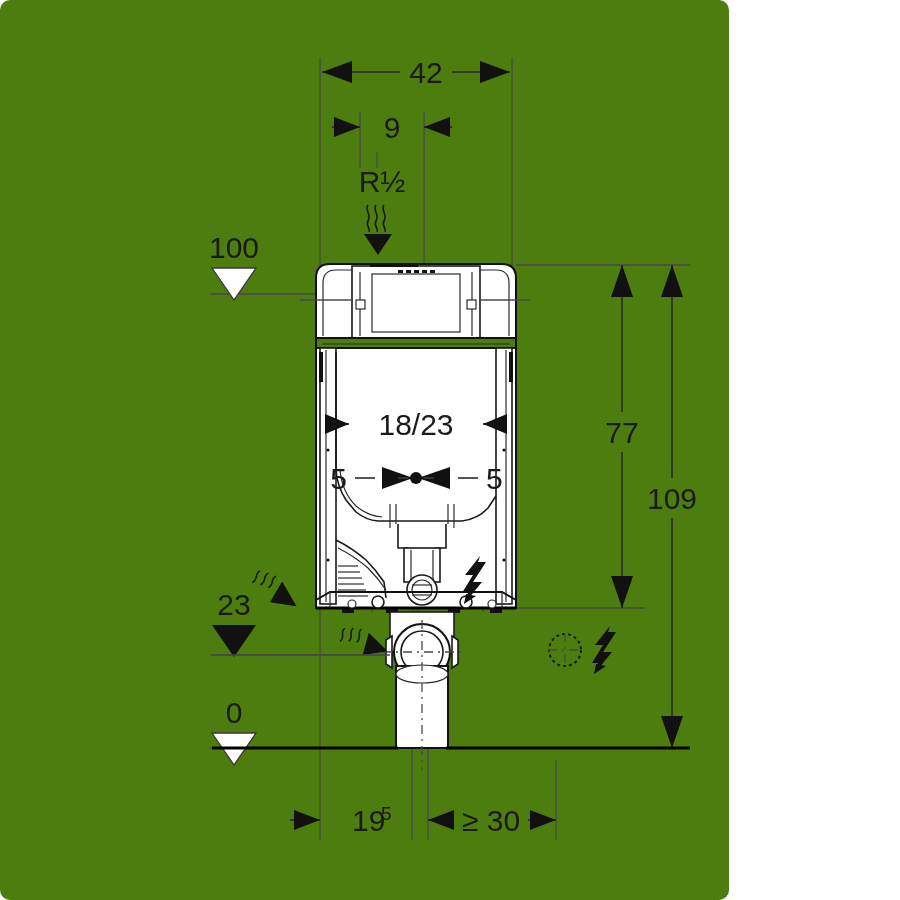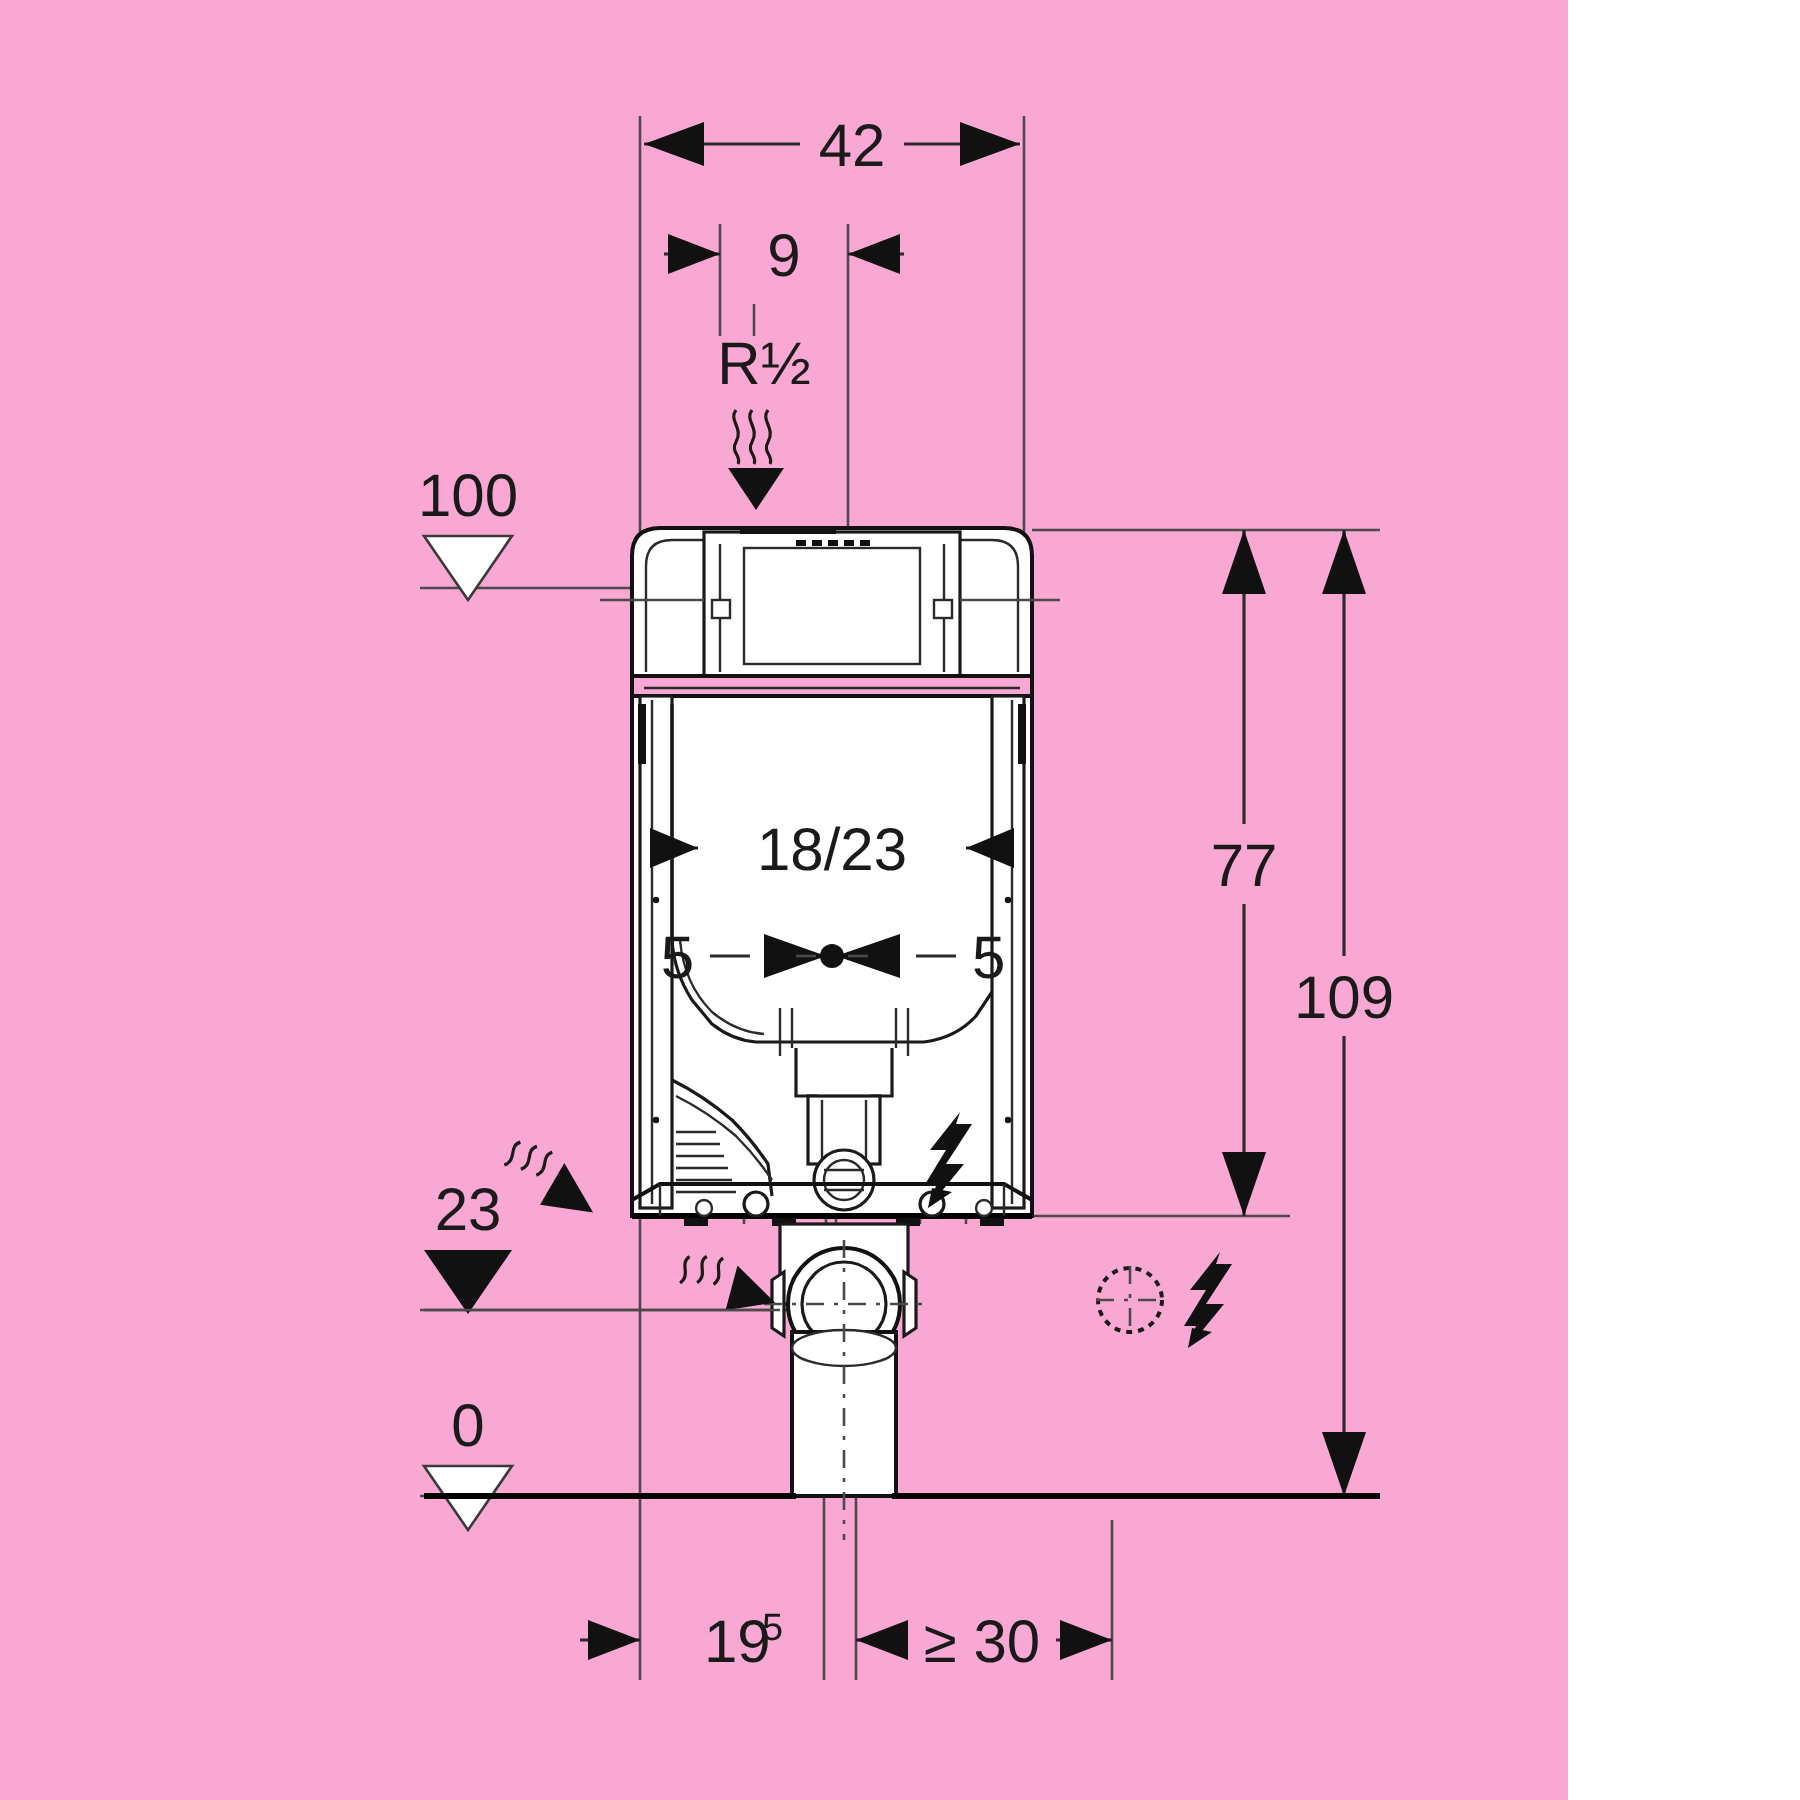--- a/index.html
+++ b/index.html
@@ -5,24 +5,25 @@
   html, body {
     margin: 0;
     padding: 0;
     background: #ffffff;
   }
   body {
     font-family: "Liberation Sans", sans-serif;
   }
   #drawing-root {
     position: relative;
-    width: 784px;
+    width: 729px;
     height: 900px;
-    background: #f9a8d4;
+    background: #4d7c0f;
     overflow: hidden;
+    border-radius: 10px;
   }
   #drawing-svg {
     position: absolute;
     left: 0;
     top: 0;
     width: 900px;
     height: 900px;
   }
   .dim-text {
     font-family: "Liberation Sans", sans-serif;

